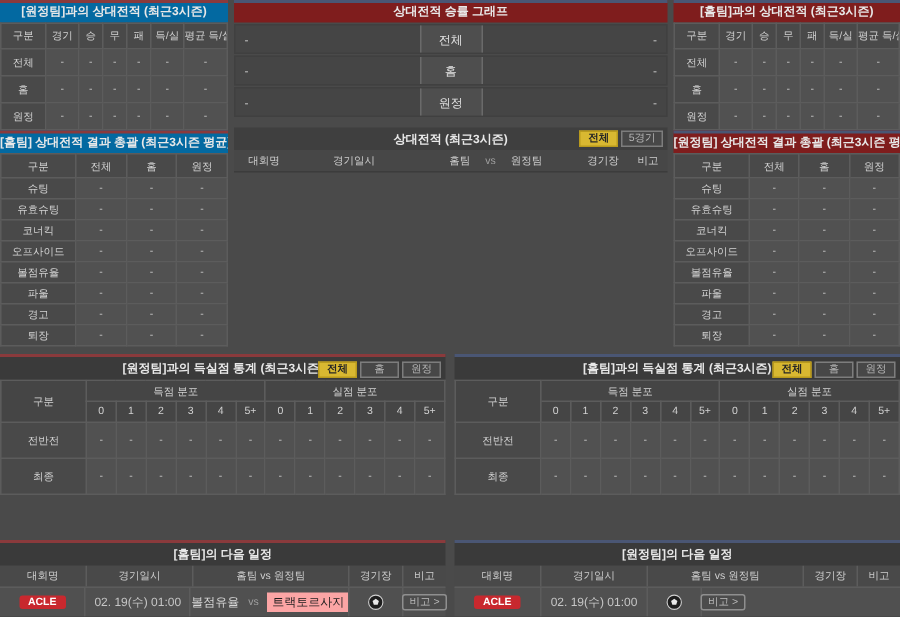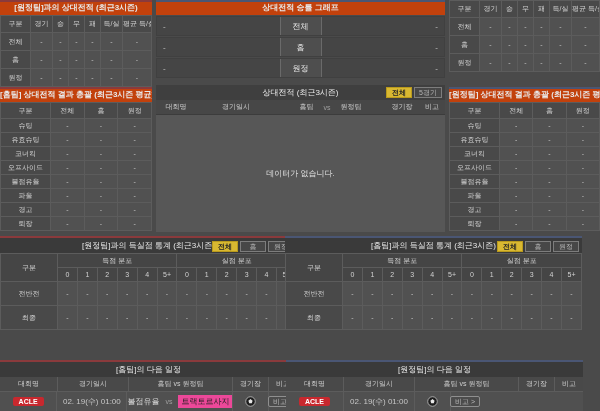--- a/index.html
+++ b/index.html
@@ -7,49 +7,49 @@
   .page{position:relative;width:600px;height:411px;background:#4a4a4a;
         font-family:"Liberation Sans",sans-serif;font-size:8px;color:#c6c6c6;overflow:hidden}
   .panel{position:absolute}
   .p-tl{left:0;top:0;width:152px}
   .p-tg{left:156px;top:0;width:289px}
   .p-tr{left:449px;top:0;width:151px}
   .p-ml{left:0;top:87px;width:152px}
   .p-mc{left:156px;top:85px;width:289px;height:147px}
   .p-mr{left:449px;top:87px;width:151px}
   .p-gl{left:0;top:236px;width:297px}
-  .p-gr{left:285px;top:236px;width:297px}
+  .p-gr{left:303px;top:236px;width:297px}
   .p-sl{left:0;top:360px;width:297px;height:67px}
-  .p-sr{left:286px;top:360px;width:297px;height:51px}
+  .p-sr{left:303px;top:360px;width:297px;height:51px}
 
   .hdr{height:15px;line-height:12px;text-align:center;font-weight:bold;color:#e8e8e8;
        font-size:8px;border-top:2px solid transparent;white-space:nowrap;overflow:hidden}
-  .hdr.red{background:#c2410c;border-top-color:#8a3a3c}
-  .hdr.navy{background:#c2410c;border-top-color:#4a5674}
+  .hdr.red{background:#0369a1;border-top-color:#8a3a3c}
+  .hdr.navy{background:#7f1d1d;border-top-color:#4a5674}
 
   table{width:100%;border-collapse:collapse;table-layout:fixed}
   td,th{border:1px solid #5c5c5c;text-align:center;font-weight:normal;padding:0;
         font-size:7px;color:#c6c6c6;background:#515151;height:17px;
         overflow:hidden;white-space:nowrap}
   th{background:#494949;color:#d2d2d2}
   .t-top tbody td,.t-top tbody th{height:18px}
   .t-sum thead th{height:16px}
   .t-sum td,.t-sum th{height:14px}
 
   .grow{display:flex;height:20px;margin-top:1px;background:#454545;border:1px solid #404040}
   .gleft{flex:1;display:flex;align-items:center;padding-left:6px}
   .gmid{width:42px;background:#4e4e4e;border-left:1px solid #6a6a6a;border-right:1px solid #6a6a6a;
         display:flex;align-items:center;justify-content:center;color:#e2e2e2}
   .gright{flex:1;display:flex;align-items:center;justify-content:flex-end;padding-right:6px}
 
   .sec-hdr{position:relative;height:17px;background:#3a3a3a;border-top:2px solid #666;
            display:flex;align-items:center;justify-content:center}
   .sec-hdr.red{border-top-color:#8a3a3c}
   .sec-hdr.navy{border-top-color:#4a5674}
-  .sec-title{font-weight:normal;color:#e8e8e8;font-size:8px;white-space:nowrap}
+  .sec-title{font-weight:bold;color:#e8e8e8;font-size:8px;white-space:nowrap}
   .sec-btns{position:absolute;right:3px;top:3px;display:flex;gap:2px}
   .btn{display:inline-block;min-width:26px;padding:0 4px;height:11px;line-height:10px;
        border:1px solid #7d7d7d;background:#474747;color:#b5b5b5;font-size:7px;
        text-align:center;cursor:pointer;white-space:nowrap}
   .btn.active{background:#d9b831;border-color:#b99a1d;color:#262626;font-weight:bold}
 
   .mc-hdr{position:relative;height:15px;background:#3f3f3f;display:flex;align-items:center;justify-content:center}
   .mc-hdr .sec-btns{top:2px}
   .mc-cols{display:flex;height:15px;background:#474747;border-bottom:1px solid #3c3c3c;
            align-items:center;color:#cfcfcf;font-size:7px}
@@ -63,21 +63,21 @@
   .t-goal tbody th{height:24px}
   .t-goal tbody td{height:24px}
 
   .sch-cols{display:flex;height:14px;background:#494949;align-items:center;color:#cfcfcf;font-size:7px}
   .sch-row{display:flex;height:20px;background:#505050;align-items:center;border-top:1px solid #5c5c5c}
   .sc{display:flex;align-items:center;justify-content:center;height:100%;border-left:1px solid #5c5c5c;white-space:nowrap}
   .sc:first-child{border-left:none}
   .sw-league{width:57px}.sw-dt{width:71px}.sw-match{flex:1;gap:6px}.sw-std{width:36px}.sw-note{width:29px}
   .badge{background:#c8282e;color:#fff;font-weight:bold;font-size:7px;padding:1px 6px;border-radius:2px}
   .team{color:#d8d8d8}
-  .team.hl{background:#ec4899;color:#1c1c1c;padding:1px 3px}
+  .team.hl{background:#fca5a5;color:#1c1c1c;padding:1px 3px}
   .vs{color:#9f9f9f;font-size:7px}
   .note-btn{border:1px solid #8f8f8f;color:#bdbdbd;background:#4c4c4c;font-size:7px;
             padding:0 4px;height:11px;line-height:10px;border-radius:2px;cursor:pointer}
   .ball{width:11px;height:11px;display:block}
 </style>
 </head>
 <body>
 
 <div class="page">
 
@@ -149,20 +149,21 @@
       <div class="gright">-</div>
     </div>
     <div class="grow">
       <div class="gleft">-</div>
       <div class="gmid">원정</div>
       <div class="gright">-</div>
     </div>
   </section>
 
   <section class="panel p-tr">
+    <div class="hdr navy">[홈팀]과의 상대전적 (최근3시즌)</div>
     <table class="t-top">
       <colgroup>
           <col style="width:30px">
           <col style="width:22px">
           <col style="width:16px">
           <col style="width:16px">
           <col style="width:16px">
           <col style="width:22px">
           <col>
         </colgroup>
@@ -291,23 +292,20 @@
       <div class="mc-c w-league">대회명</div>
       <div class="mc-c w-dt">경기일시</div>
       <div class="mc-c w-match">
         <span>홈팀</span>
         <span class="vs">vs</span>
         <span>원정팀</span>
       </div>
       <div class="mc-c w-std">경기장</div>
       <div class="mc-c w-note">비고</div>
     </div>
-    <div class="mc-body">
-      <span>데이터가 없습니다.</span>
-    </div>
   </section>
 
   <section class="panel p-mr">
     <div class="hdr navy">[원정팀] 상대전적 결과 총괄 (최근3시즌 평균)</div>
     <table class="t-sum">
       <colgroup>
           <col style="width:50px">
           <col>
           <col>
           <col>

